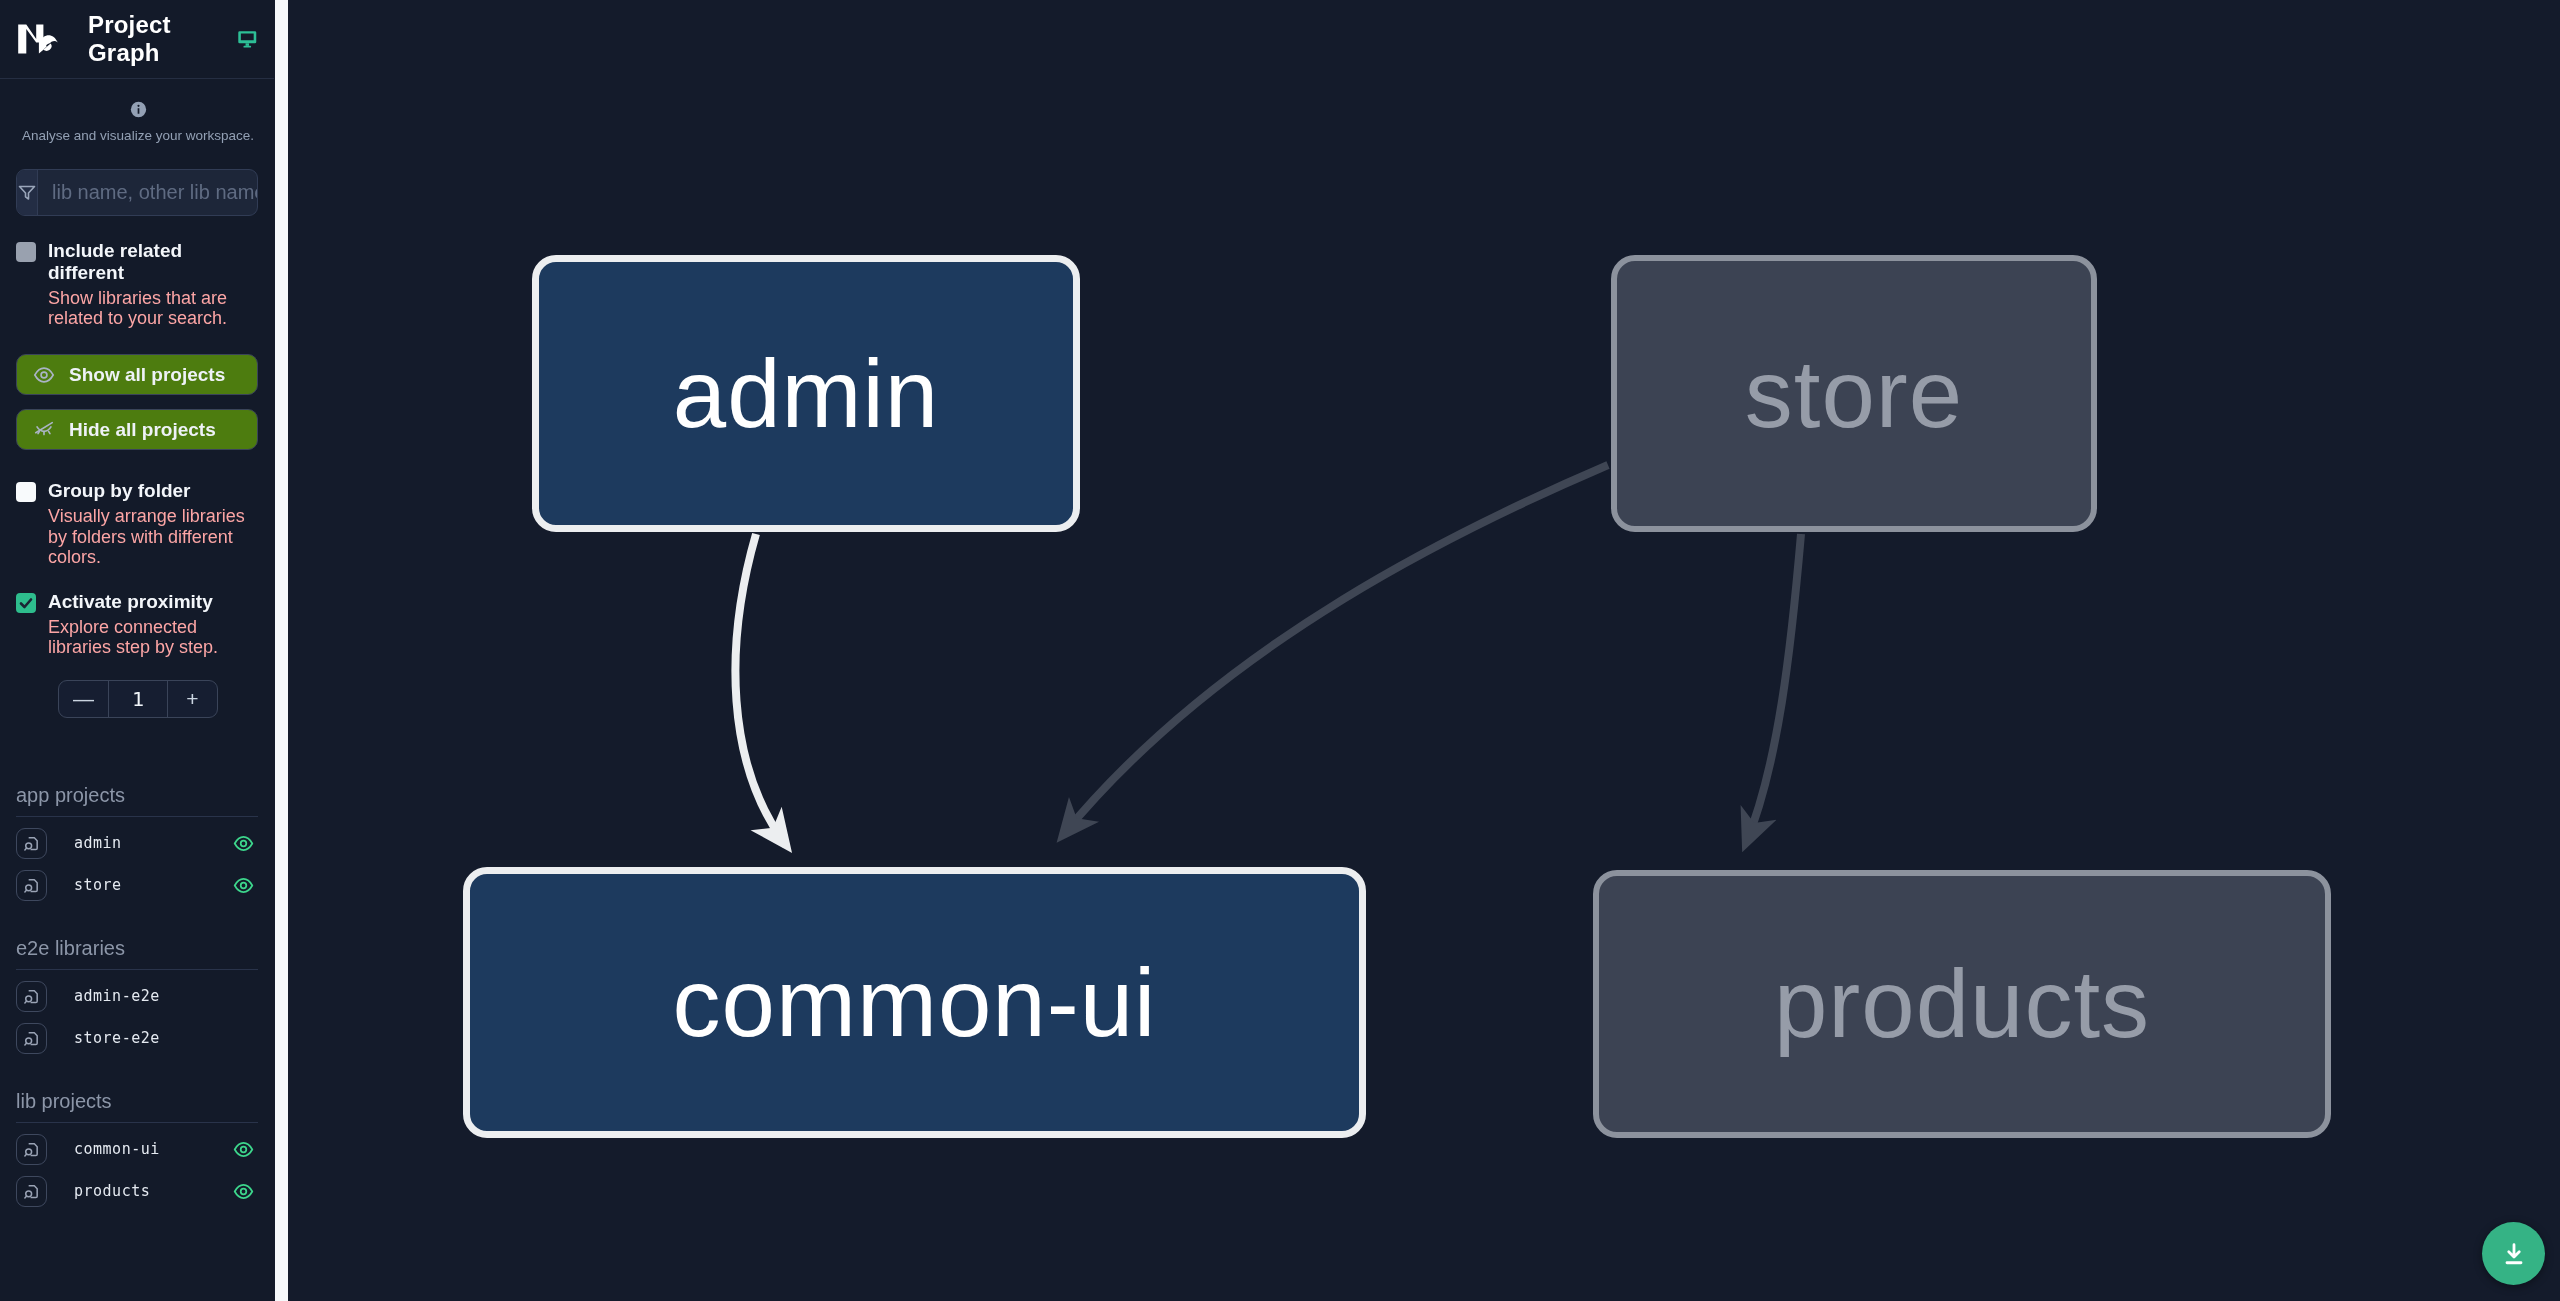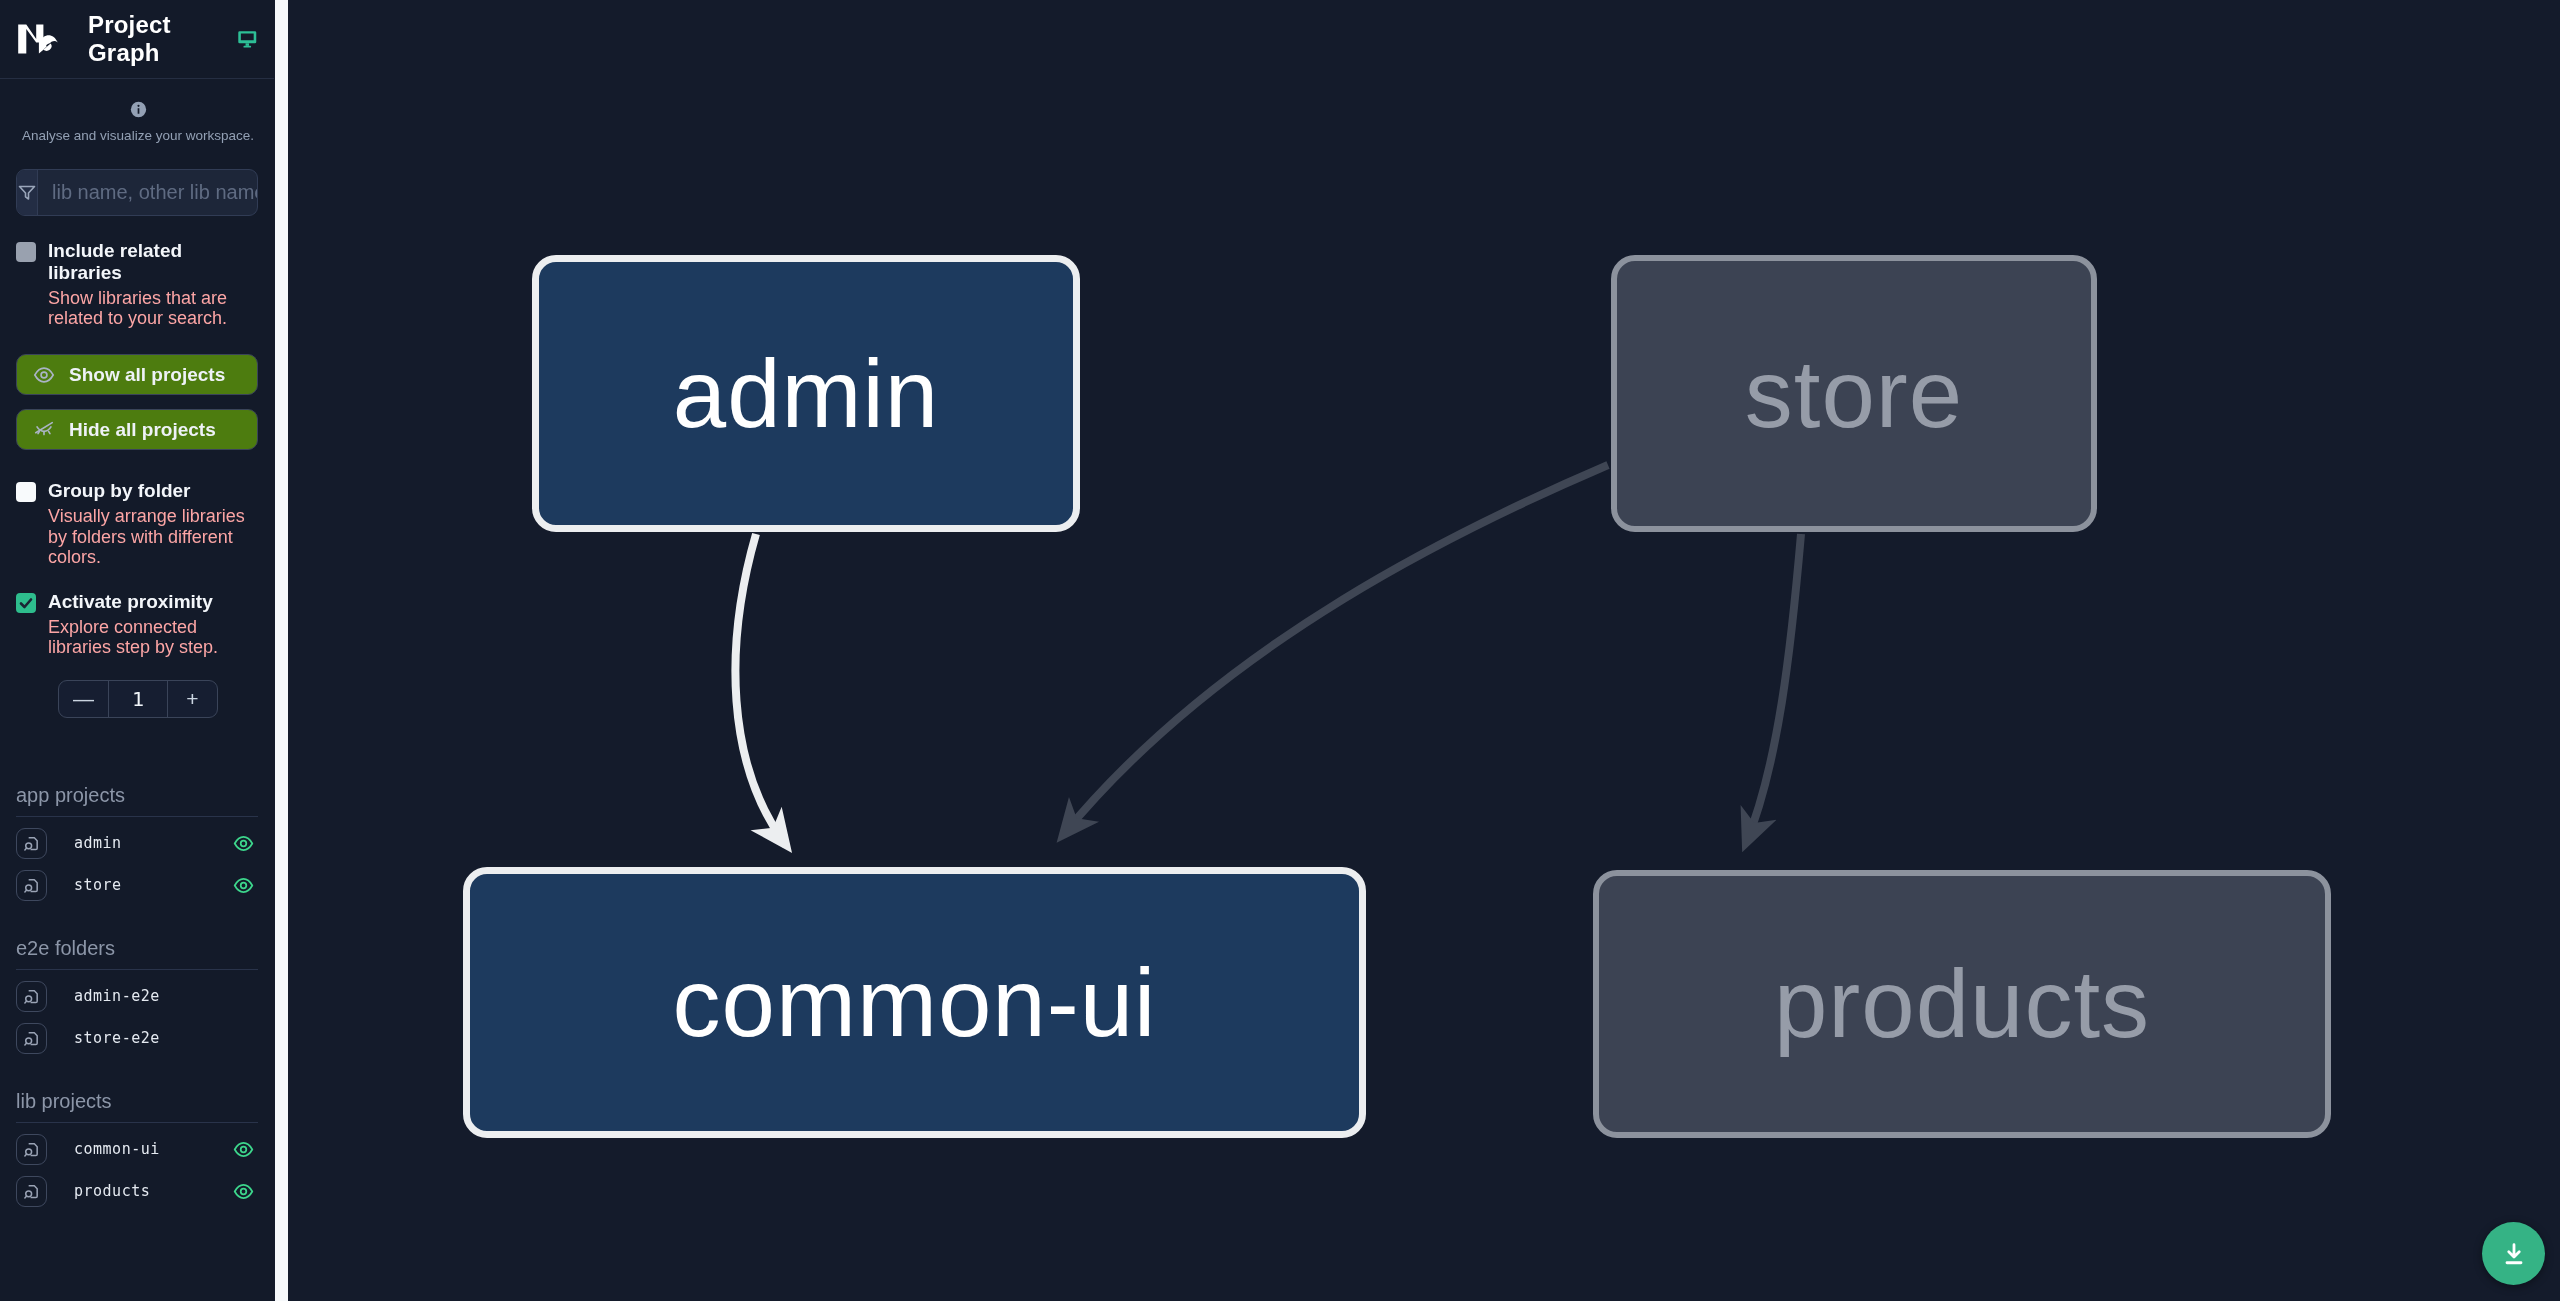--- a/index.html
+++ b/index.html
@@ -160,21 +160,21 @@
       <svg width="20" height="20" viewBox="0 0 20 20" fill="none" stroke="currentColor" stroke-width="1.6" stroke-linejoin="round">
         <path d="M2.5 3.5 h15 L11.5 10 v6 l-3-2.2 V10 Z"></path>
       </svg>
     </span>
     <input class="filter-input" type="text" placeholder="lib name, other lib name" style="">
   </div>
 
   <div class="opt-row">
     <span class="checkbox gray"></span>
     <span class="opt-text">
-      <div class="opt-label">Include related libraries</div>
+      <div class="opt-label">Include related different</div>
       <div class="opt-desc">Show libraries that are related to your search.</div>
     </span>
   </div>
 
   <button class="sb-btn">
     <svg viewBox="0 0 24 24" fill="none" stroke="currentColor" stroke-width="1.8">
       <path d="M2 12 C5 6.5 8.5 4.5 12 4.5 s7 2 10 7.5 c-3 5.5-6.5 7.5-10 7.5 S5 17.5 2 12 Z"></path>
       <circle cx="12" cy="12" r="3.2"></circle>
     </svg>
     <span>Show all projects</span>
@@ -243,21 +243,21 @@
       </button>
       <span class="proj-name">store</span>
       <svg class="proj-eye" viewBox="0 0 24 24" fill="none" stroke="currentColor" stroke-width="2">
         <path d="M2 12 C5 6.5 8.5 4.5 12 4.5 s7 2 10 7.5 c-3 5.5-6.5 7.5-10 7.5 S5 17.5 2 12 Z"></path>
         <circle cx="12" cy="12" r="3.2"></circle>
       </svg>
     </div>
   </div>
 
   <div class="proj-section">
-    <div class="section-heading">e2e folders</div>
+    <div class="section-heading">e2e libraries</div>
 
     <div class="proj-row">
       <button class="focus-btn">
         <svg viewBox="0 0 18 18" fill="none" stroke="currentColor" stroke-width="1.6">
           <path d="M6 3 h6 l3 3 v8 a1.4 1.4 0 0 1 -1.4 1.4 H8" stroke-linejoin="round"></path>
           <circle cx="6" cy="11.5" r="3.1"></circle>
           <path d="M3.8 13.8 L2 15.8" stroke-linecap="round"></path>
         </svg>
       </button>
       <span class="proj-name">admin-e2e</span>

